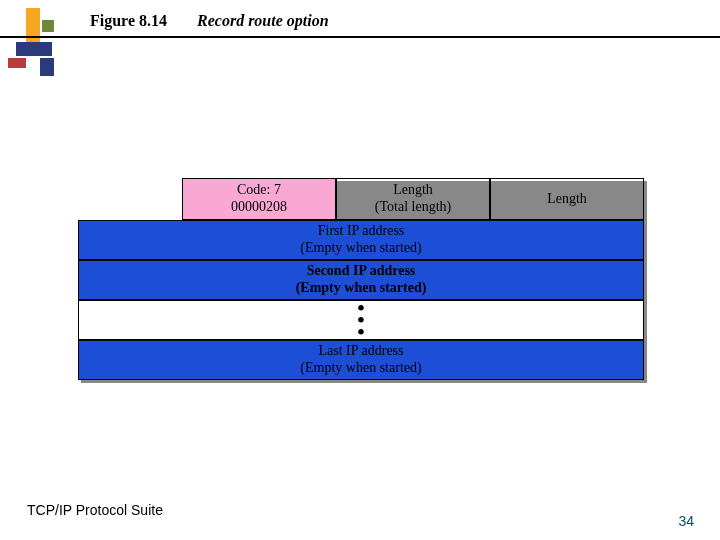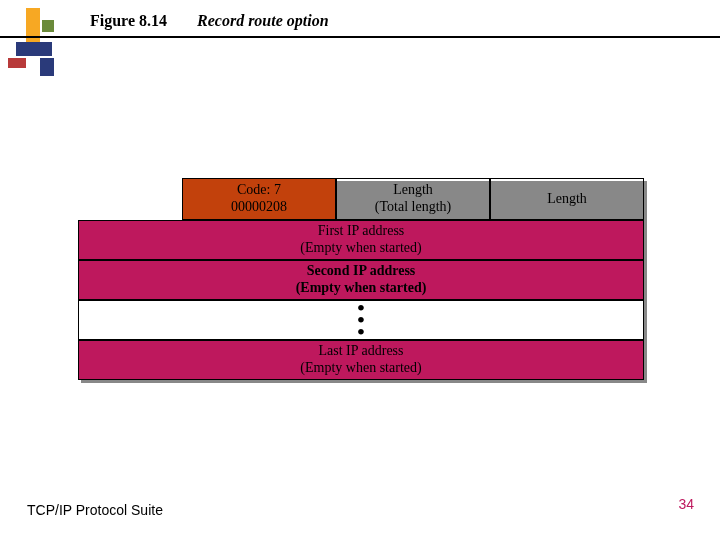--- a/index.html
+++ b/index.html
@@ -69,31 +69,31 @@
     align-items: center;
     justify-content: center;
   }
   .header-row {
     margin-left: 104px;
   }
   .header-row .cell {
     width: 154px;
     height: 42px;
   }
-  .header-row .cell:nth-child(1) { background: #c2410c; }
+  .header-row .cell:nth-child(1) { background: #f9a8d4; }
   .header-row .shadow {
     top: 3px;
     left: 3px;
     width: 462px;
     height: 42px;
   }
   .wide-row .cell {
     width: 566px;
     height: 40px;
-    background: #be185d;
+    background: #1d4ed8;
   }
   .wide-row.dots .cell {
     background: #fff;
     font-size: 18px;
     letter-spacing: 0;
   }
   .wide-row .shadow {
     top: 3px;
     left: 3px;
     width: 566px;
@@ -109,25 +109,25 @@
   .footer-left {
     position: absolute;
     bottom: 22px;
     left: 27px;
     font-family: Arial, sans-serif;
     font-size: 14px;
     color: #000;
   }
   .footer-right {
     position: absolute;
-    bottom: 28px;
+    bottom: 11px;
     right: 26px;
     font-family: Arial, sans-serif;
     font-size: 14px;
-    color: #be185d;
+    color: #0c4a6e;
   }
 </style>
 </head>
 <body>
 
 <div class="logo">
   <div class="logo-block" style="background:#f7a823; left:18px; top:0; width:14px; height:34px;"></div>
   <div class="logo-block" style="background:#6a8a3a; left:34px; top:12px; width:12px; height:12px;"></div>
   <div class="logo-block" style="background:#2a3a7a; left:8px; top:34px; width:36px; height:14px;"></div>
   <div class="logo-block" style="background:#b83a3a; left:0px; top:50px; width:18px; height:10px;"></div>

